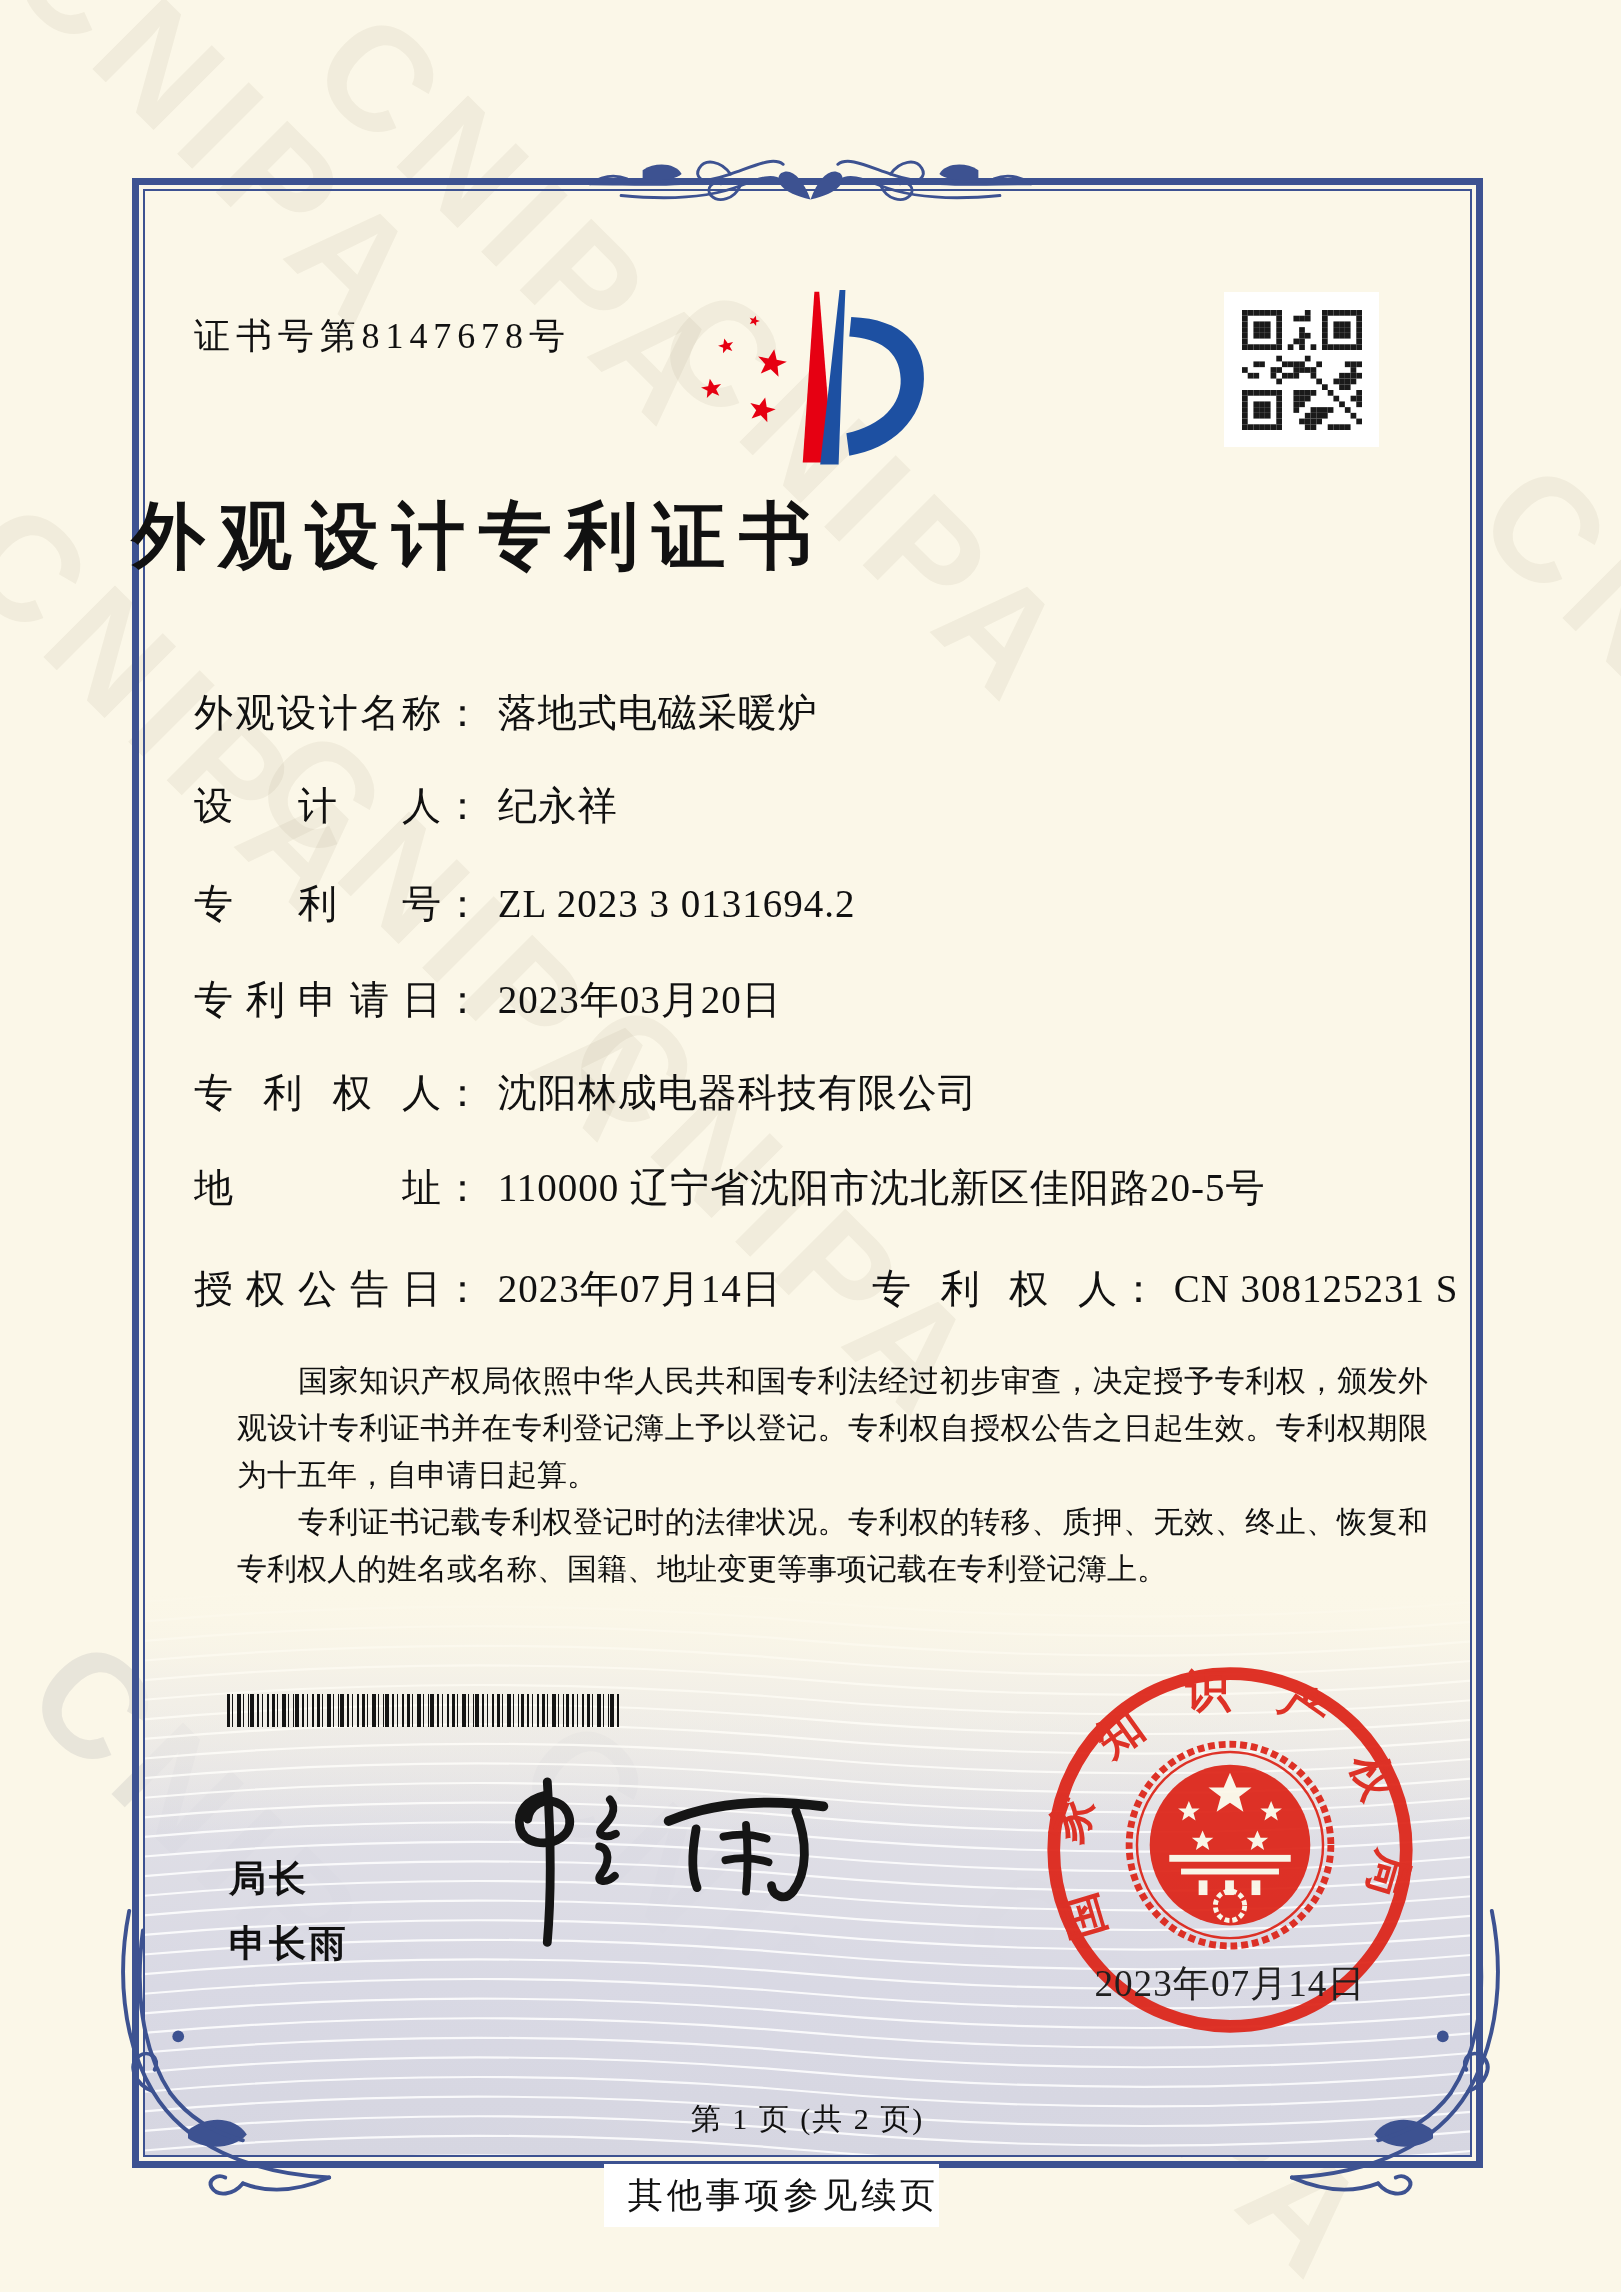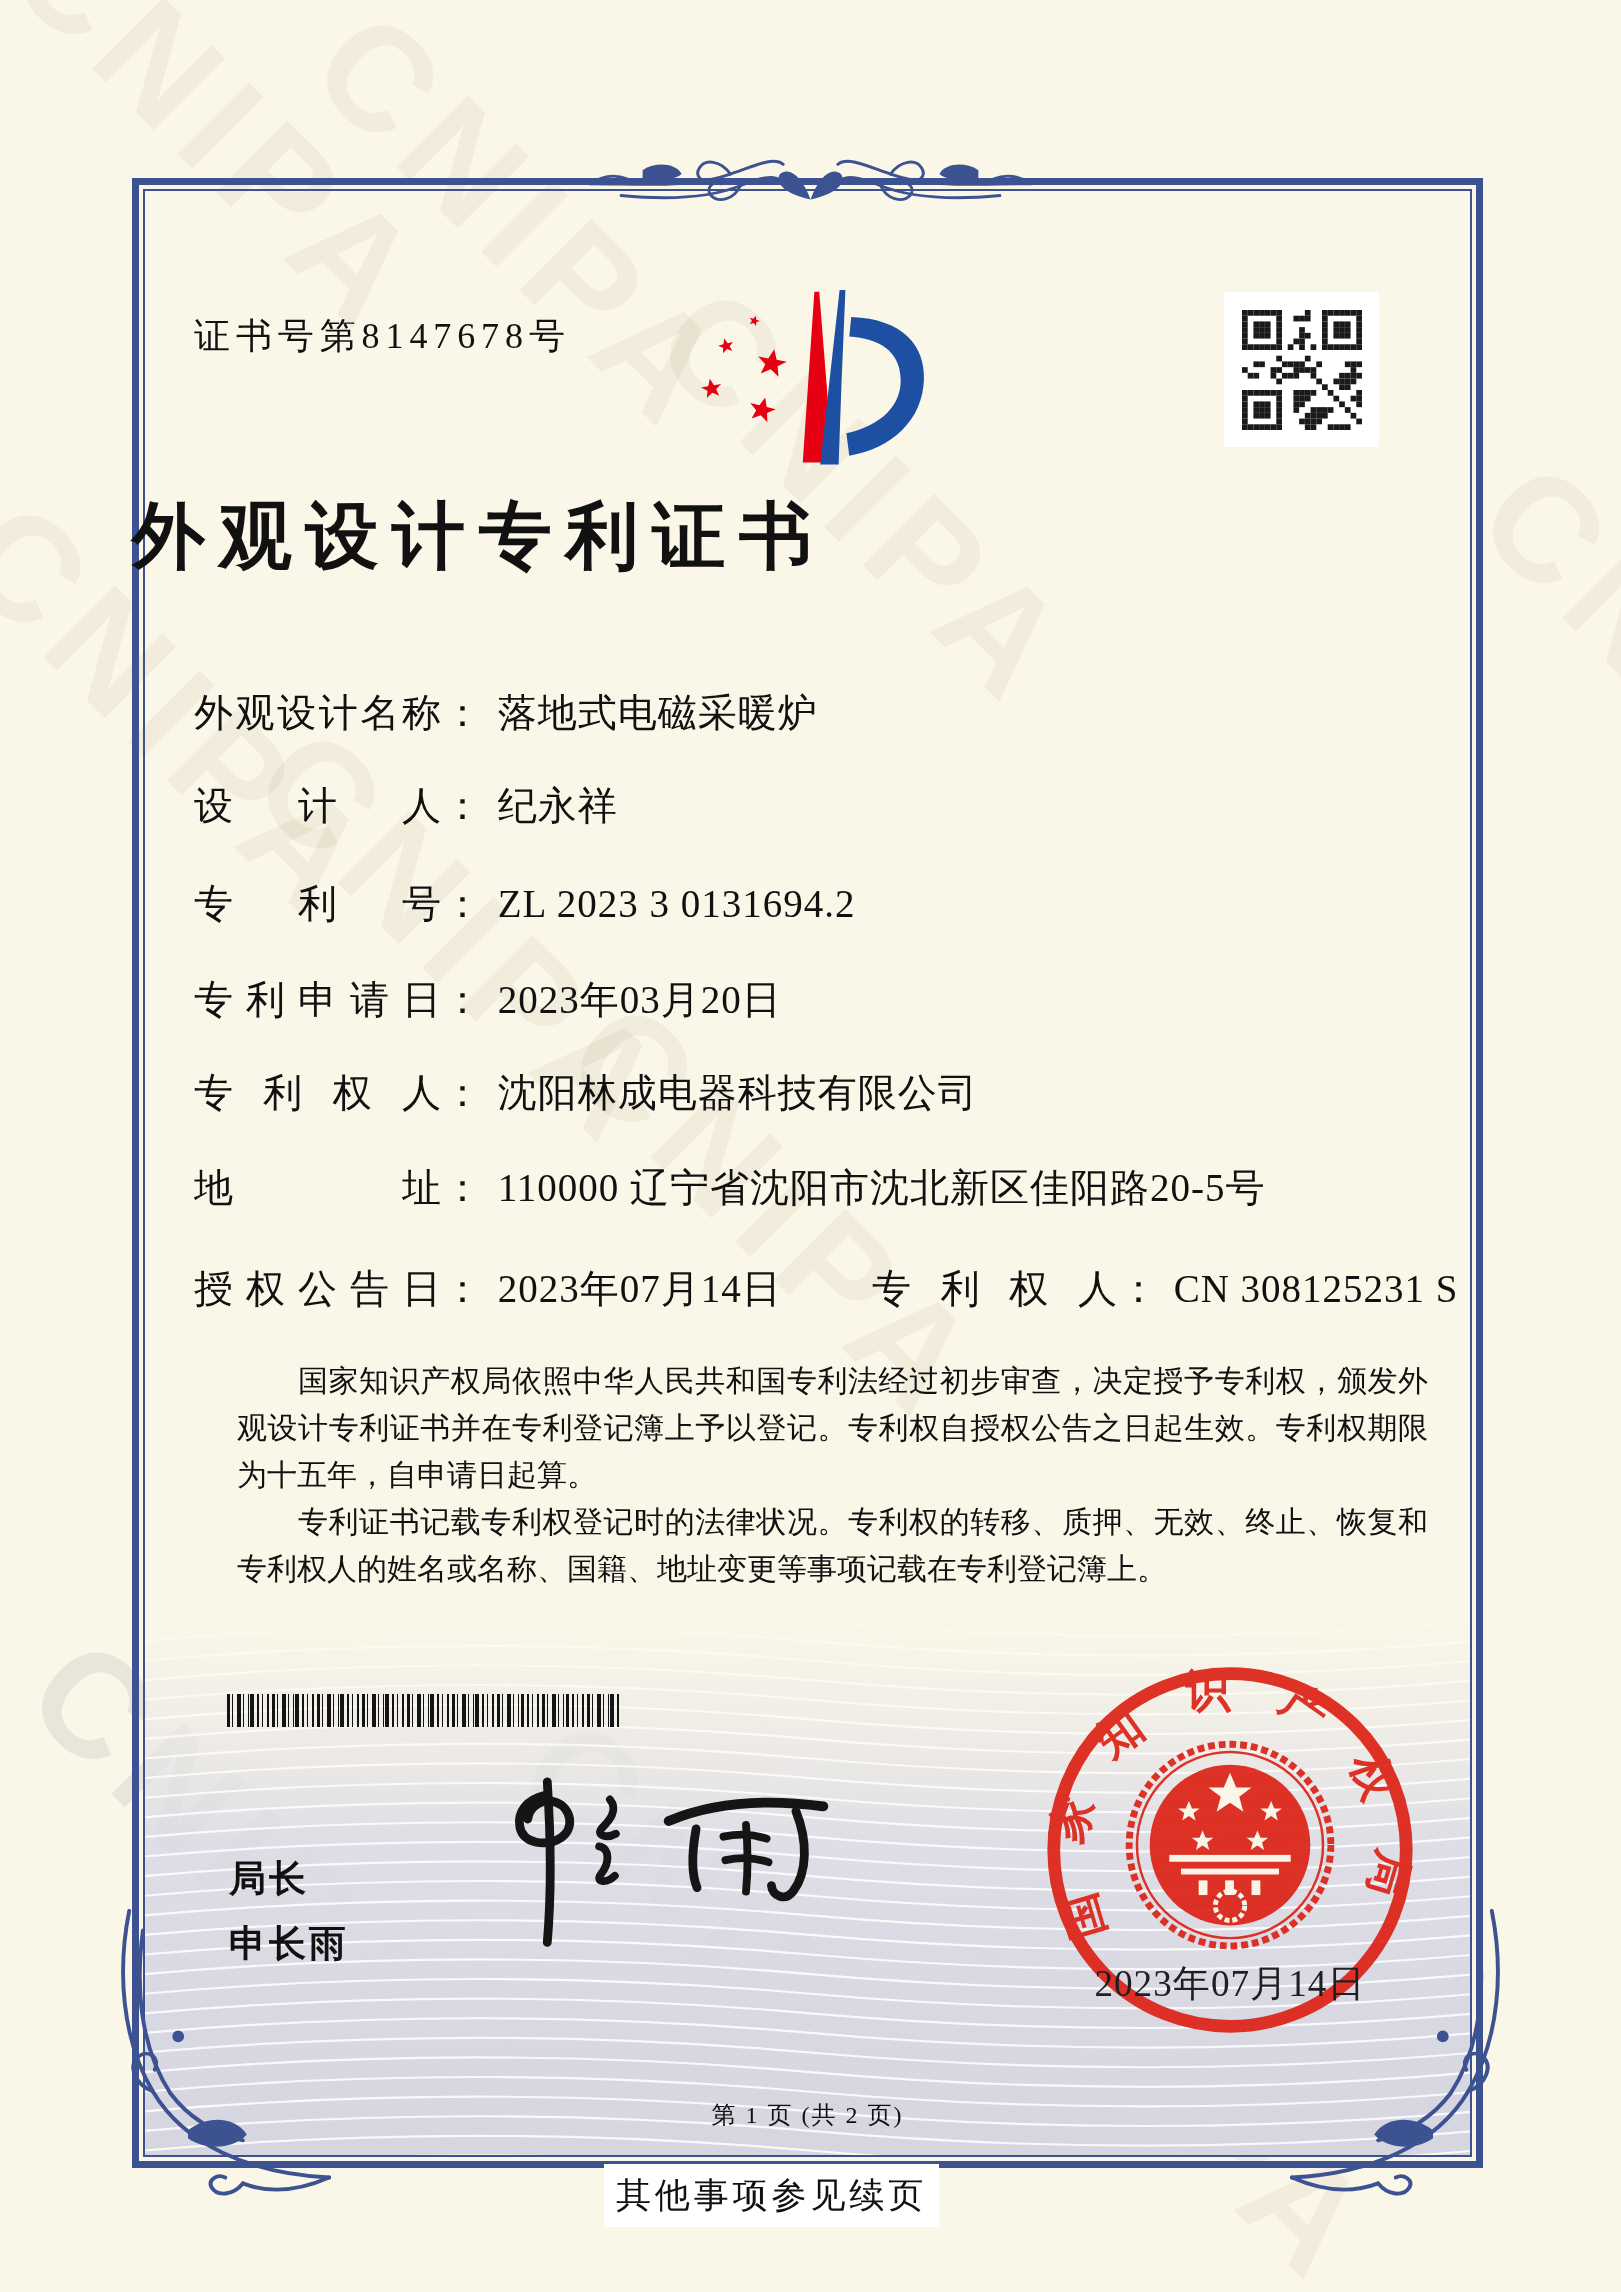--- a/index.html
+++ b/index.html
@@ -107,26 +107,26 @@
     font-weight:bold;font-size:37px;letter-spacing:2.9px;margin-top:19px;
   }
   .sig{position:absolute;left:461px;top:1776px;}
 
   
   .seal{position:absolute;left:1041px;top:1661px;}
 
   
   .page-info{
     position:absolute;left:132px;top:2099px;width:1351px;
-    text-align:center;font-size:24px;letter-spacing:2px;
+    text-align:center;font-size:30px;letter-spacing:2px;
   }
   .cont-note{
     position:absolute;left:604px;top:2164px;width:335px;height:63px;
     background:#ffffff;
-    text-align:center;line-height:63px;
+    text-align:right;line-height:63px;
     font-size:35px;letter-spacing:3.9px;
   }
 
   .qr-box{
     position:absolute;left:1224px;top:292px;width:155px;height:155px;
     background:#ffffff;display:flex;align-items:center;justify-content:center;
   }
 </style>
 </head>
 <body>

